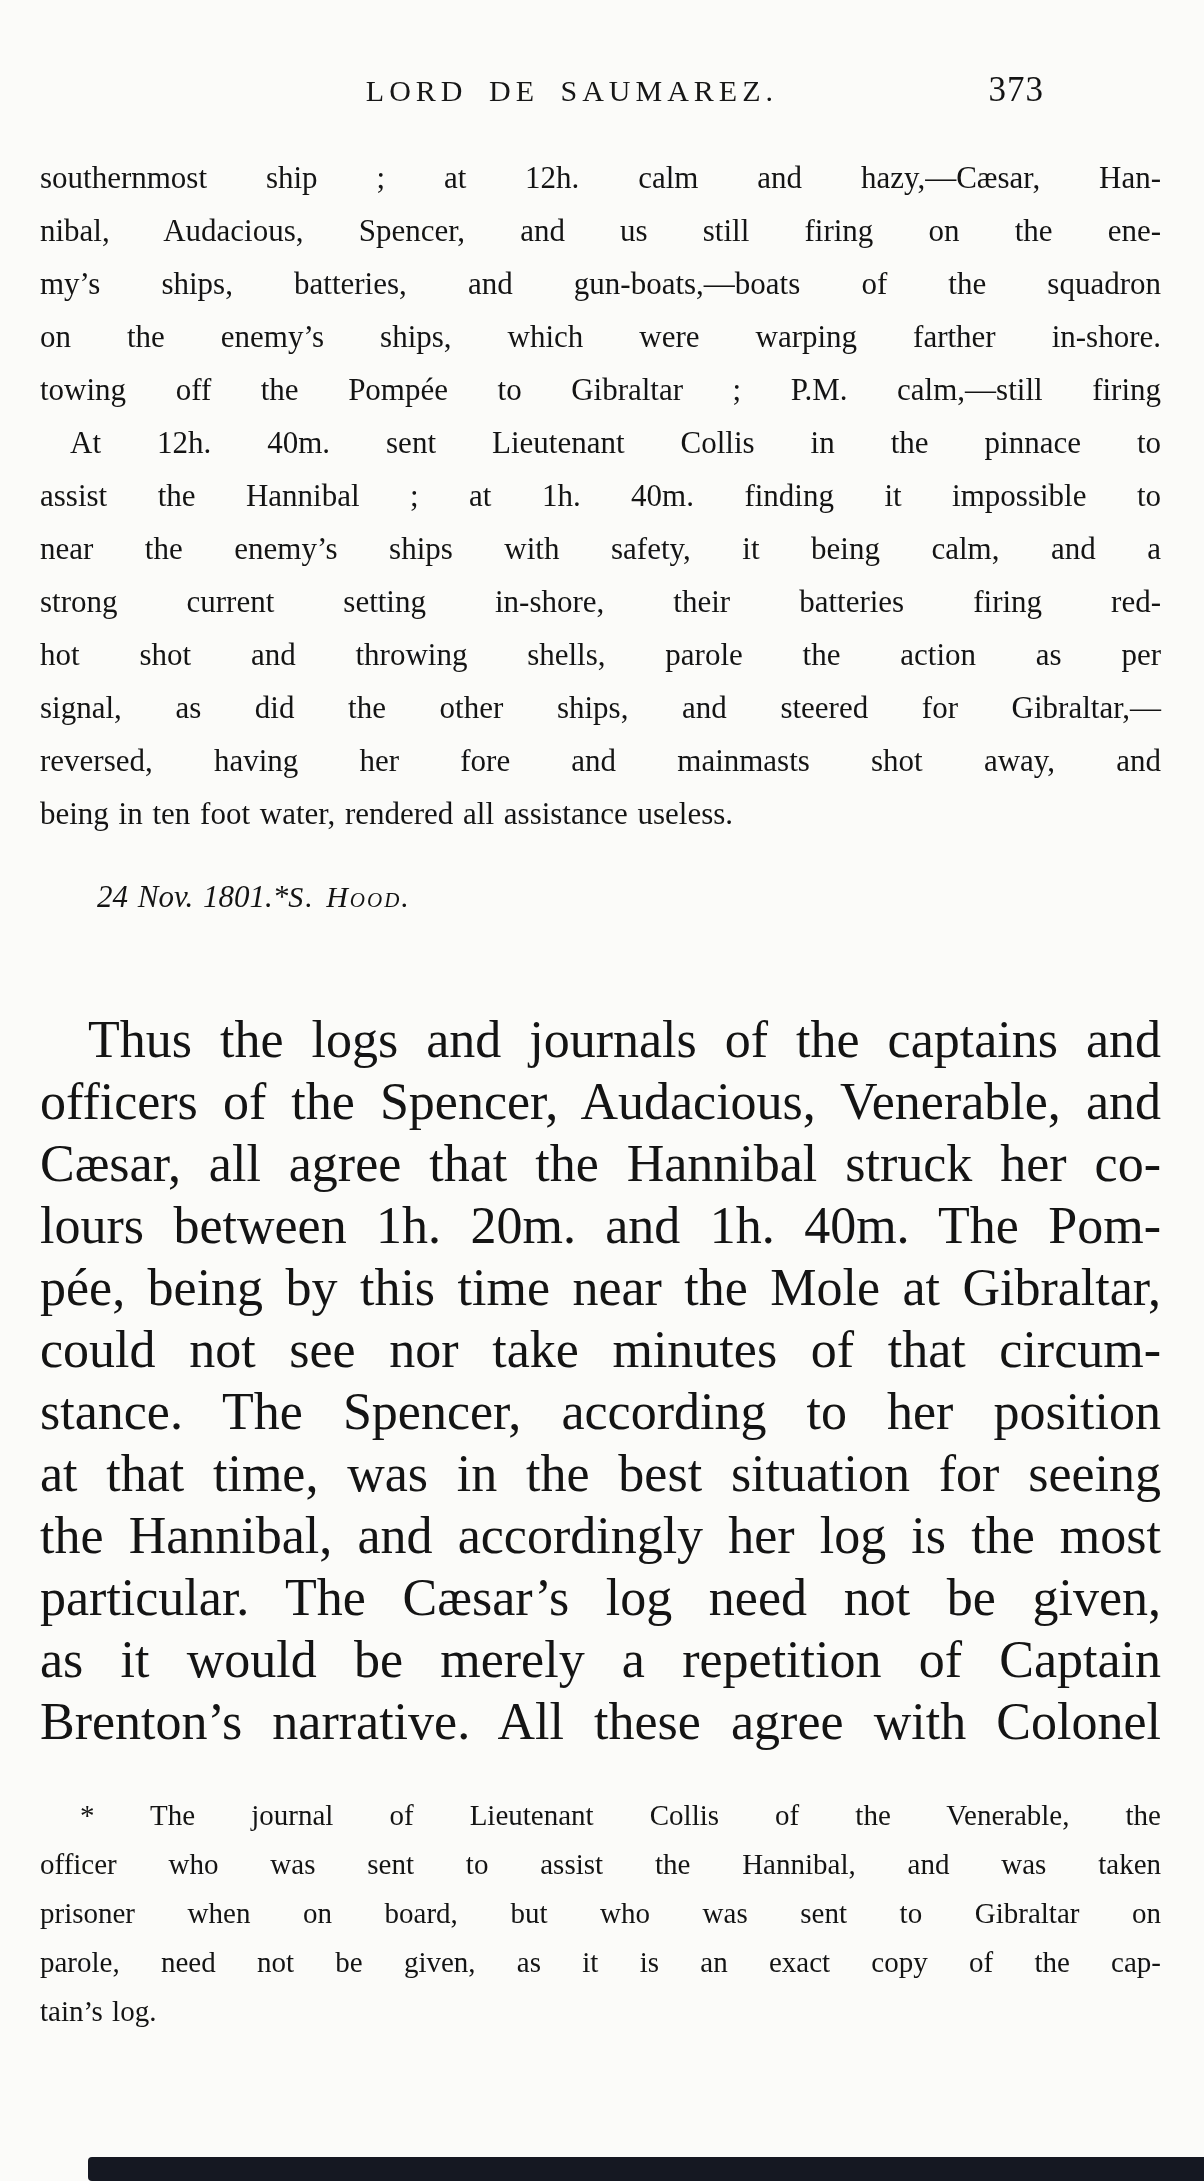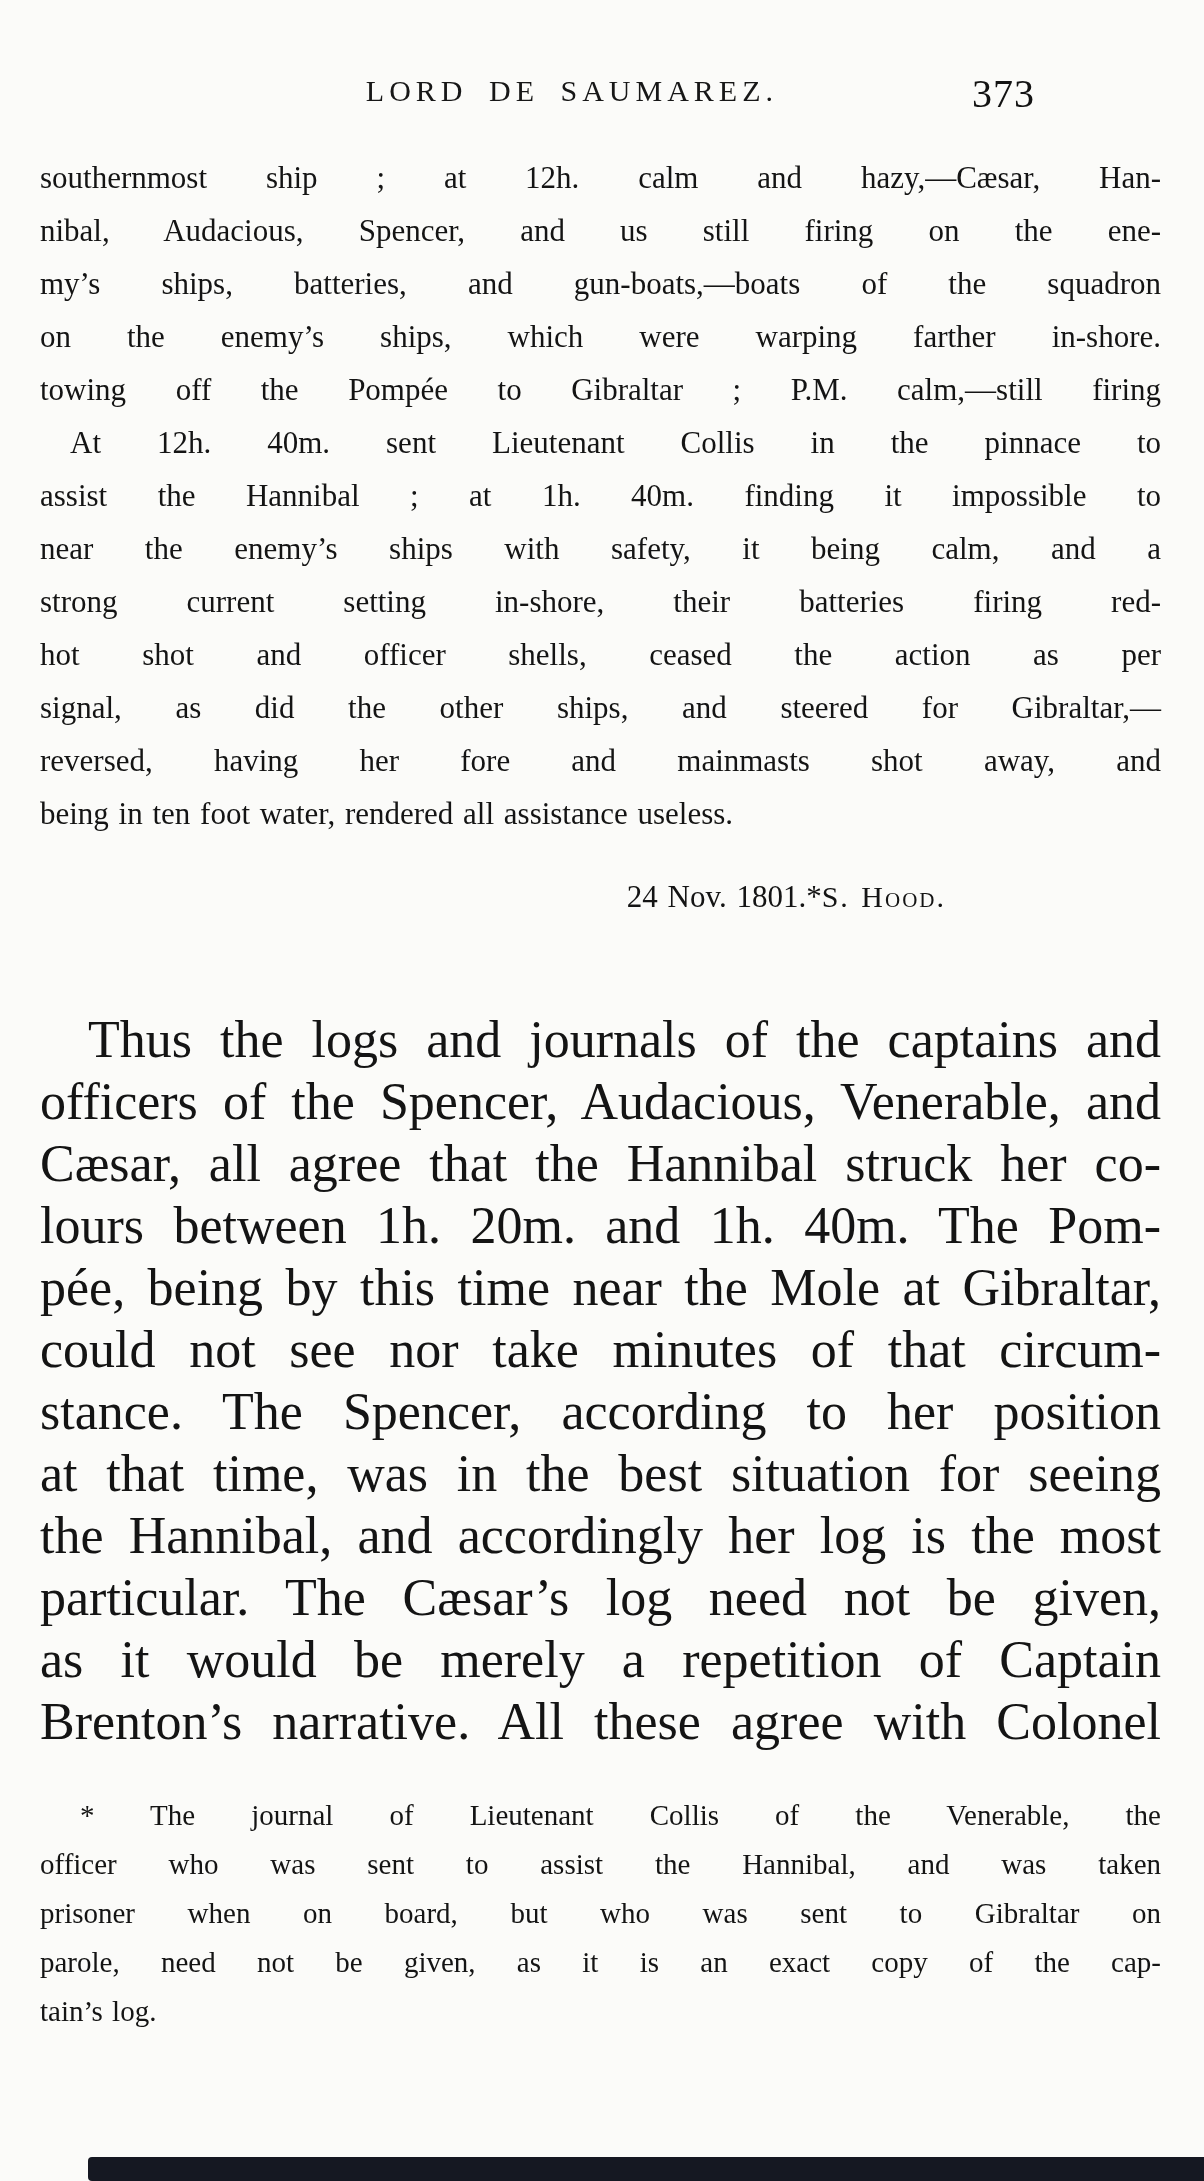--- a/index.html
+++ b/index.html
@@ -11,22 +11,22 @@
     font-family:"Liberation Serif","DejaVu Serif",serif;
     overflow:hidden;
   }
   
   .running-head{position:absolute;top:74px;left:0;width:100%;height:46px;}
   .head-title{
     position:absolute;left:258px;width:520px;text-align:right;
     font-size:30px;letter-spacing:5px;word-spacing:9px;color:#171717;
   }
   .head-pagenum{
-    position:absolute;right:169px;top:-4px;
-    font-size:40px;letter-spacing:1px;color:#131313;
+    position:absolute;right:160px;top:-4px;
+    font-size:35px;letter-spacing:1px;color:#131313;
   }
   
   .extract{
     position:absolute;top:151px;left:40px;width:1121px;
     font-size:31px;line-height:53px;word-spacing:2px;
   }
   .main-passage{
     position:absolute;top:1009px;left:40px;width:1121px;
     font-size:52px;line-height:62px;word-spacing:2px;
   }
@@ -34,22 +34,22 @@
     position:absolute;top:1791px;left:40px;width:1121px;
     font-size:29px;line-height:49px;word-spacing:2px;
   }
   .line{text-align:justify;text-align-last:justify;white-space:normal;}
   .no-just-last .line:last-child{text-align-last:left;}
   .indent-first .line:first-child{padding-left:30px;}
   .main-passage.indent-first .line:first-child{padding-left:48px;}
   .footnote.indent-first .line:first-child{padding-left:40px;}
   
   .sig-row{
-    display:flex;justify-content:flex-end;
-    margin-top:30px;line-height:53px;
+    display:flex;justify-content:flex-start;
+    margin-top:30px;line-height:53px;font-style:italic;
   }
   .sig-date{padding-left:57px;font-size:31px;}
   .sig-name{padding-right:215px;font-size:30px;font-variant:small-caps;letter-spacing:2px;}
   
   .scan-bar{
     position:absolute;top:2157px;left:88px;right:0;height:24px;
     background:#151822;border-radius:4px 0 0 4px;
   }
 </style>
 </head>
@@ -68,21 +68,21 @@
         <div class="line">nibal, Audacious, Spencer, and us still firing on the ene-</div>
         <div class="line">my’s ships, batteries, and gun-boats,—boats of the squadron</div>
         <div class="line">on the enemy’s ships, which were warping farther in-shore.</div>
         <div class="line">towing off the Pompée to Gibraltar ; P.M. calm,—still firing</div>
       </div>
     <div class="para indent-first no-just-last">
         <div class="line">At 12h. 40m. sent Lieutenant Collis in the pinnace to</div>
         <div class="line">assist the Hannibal ; at 1h. 40m. finding it impossible to</div>
         <div class="line">near the enemy’s ships with safety, it being calm, and a</div>
         <div class="line">strong current setting in-shore, their batteries firing red-</div>
-        <div class="line">hot shot and officer shells, ceased the action as per</div>
+        <div class="line">hot shot and throwing shells, parole the action as per</div>
         <div class="line">signal, as did the other ships, and steered for Gibraltar,—</div>
         <div class="line">reversed, having her fore and mainmasts shot away, and</div>
         <div class="line">being in ten foot water, rendered all assistance useless.</div>
       </div>
     <div class="sig-row">
       <span class="sig-date">24 Nov. 1801.*</span>
       <span class="sig-name">S. Hood.</span>
     </div>
   </div>
 

